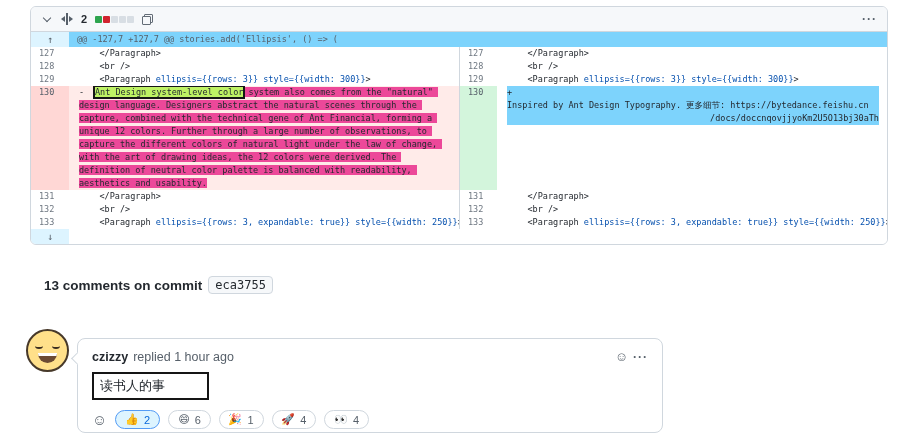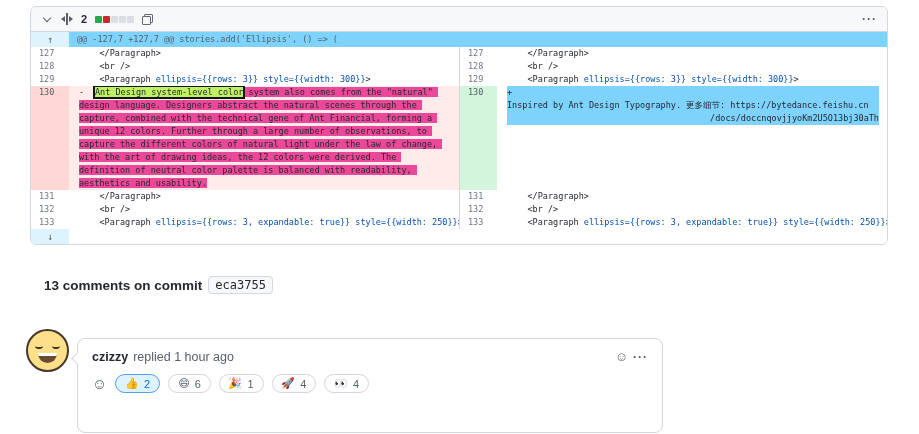--- a/index.html
+++ b/index.html
@@ -177,20 +177,23 @@
   </div>
 
   <section class="comment-card">
     <div class="caret"></div>
     <div class="c-header">
       <span class="c-author">czizzy</span>
       <span class="c-meta">replied 1 hour ago</span>
       <span class="c-smiley">☺</span>
       <span class="kebab">···</span>
     </div>
+    <div class="c-body">
+      <span class="annot-box">读书人的事</span>
+    </div>
     <div class="c-reactions">
       <span class="add-re">☺</span>
       <button class="pill reacted">
         <span class="p-e">👍</span>
         <span class="p-c">2</span>
       </button>
       <button class="pill">
         <span class="p-e">😄</span>
         <span class="p-c">6</span>
       </button>

